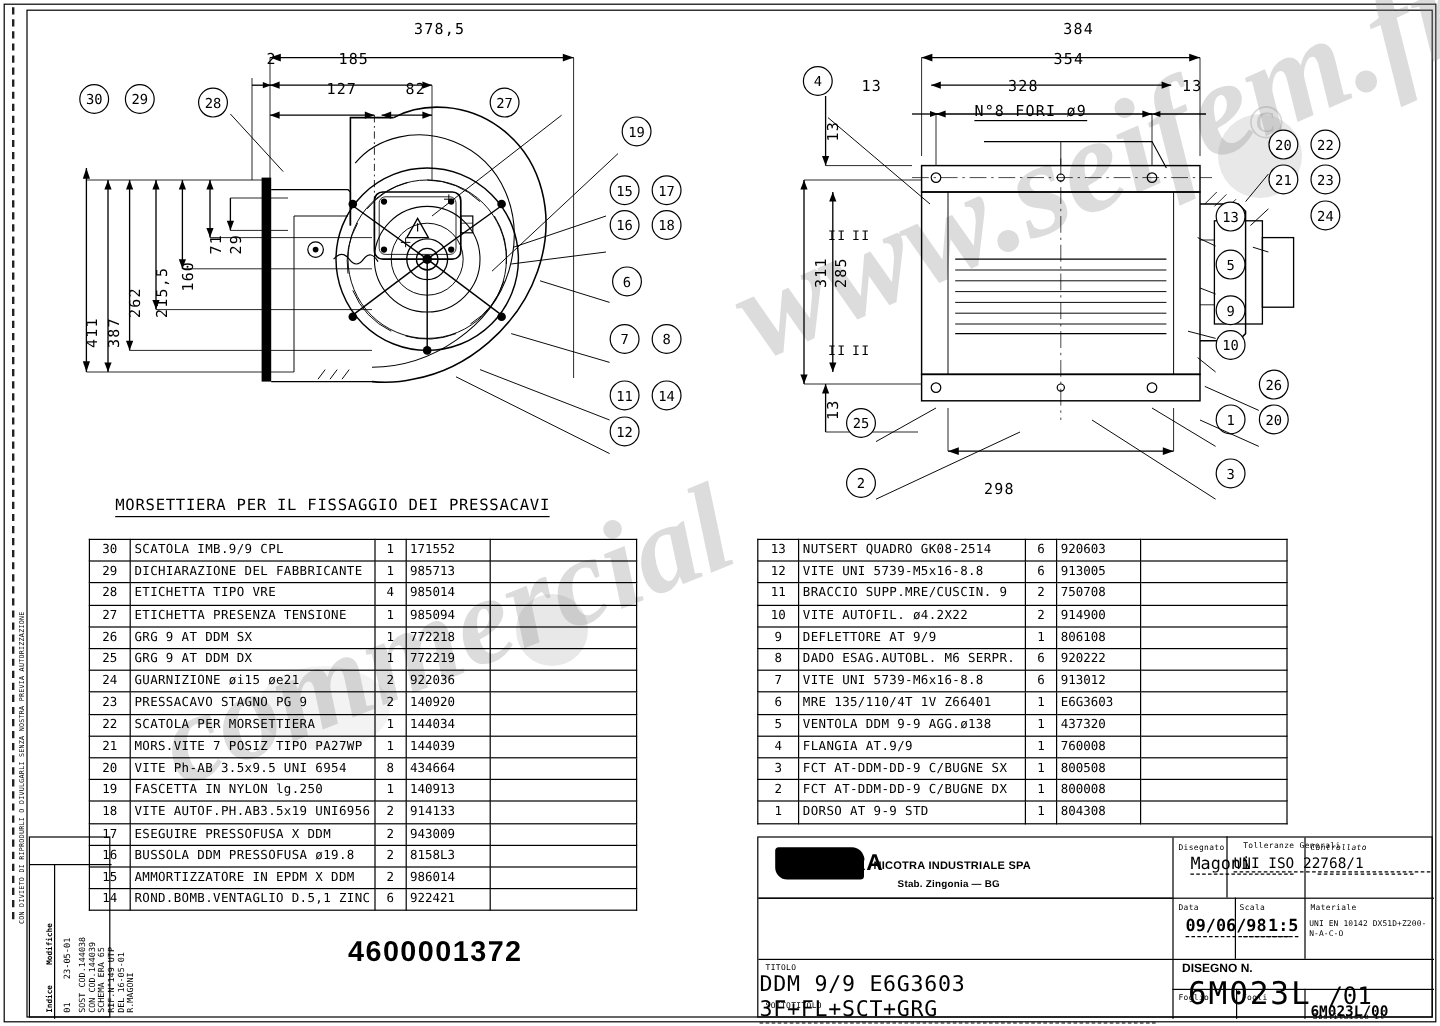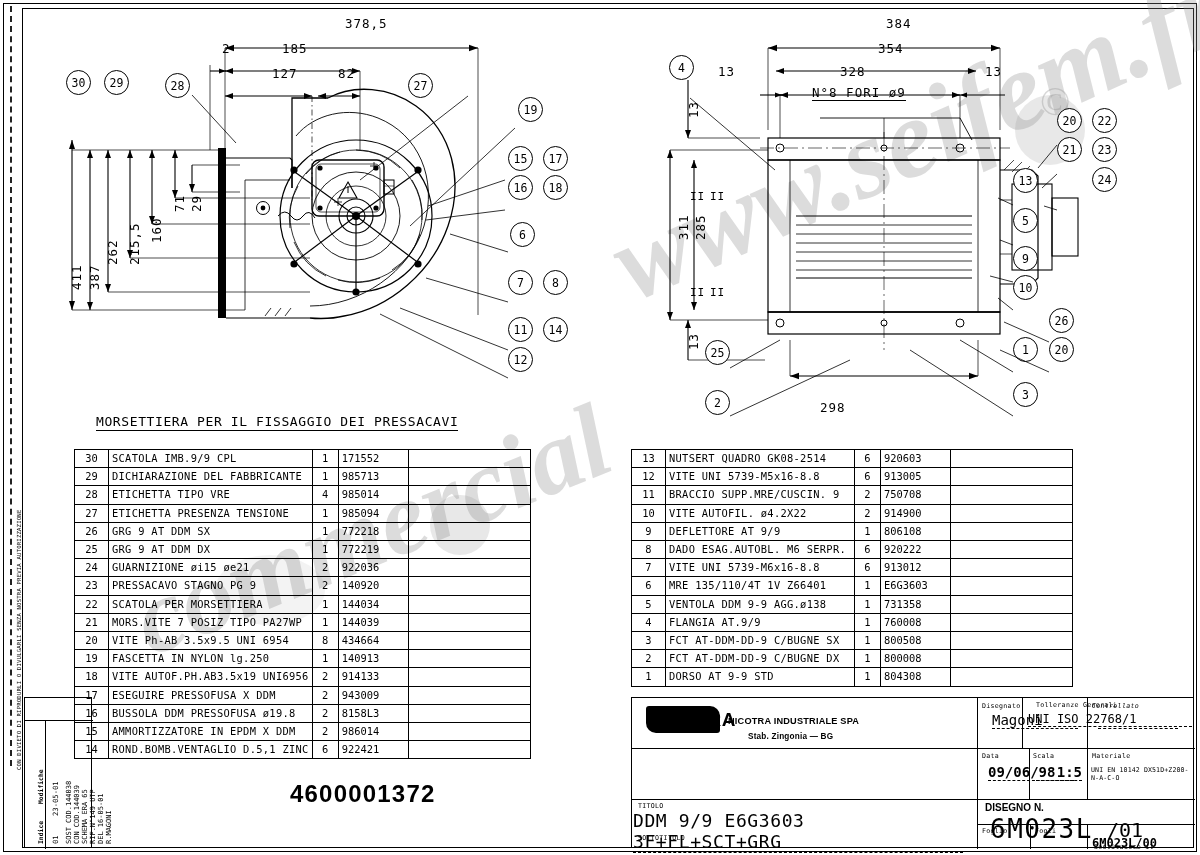--- a/index.html
+++ b/index.html
@@ -632,21 +632,21 @@
           <td class="c-pos">6</td>
           <td class="c-des">MRE 135/110/4T 1V Z66401</td>
           <td class="c-qty">1</td>
           <td class="c-cod">E6G3603</td>
           <td class="c-nota"></td>
         </tr>
         <tr>
           <td class="c-pos">5</td>
           <td class="c-des">VENTOLA DDM 9-9 AGG.ø138</td>
           <td class="c-qty">1</td>
-          <td class="c-cod">731358</td>
+          <td class="c-cod">437320</td>
           <td class="c-nota"></td>
         </tr>
         <tr>
           <td class="c-pos">4</td>
           <td class="c-des">FLANGIA AT.9/9</td>
           <td class="c-qty">1</td>
           <td class="c-cod">760008</td>
           <td class="c-nota"></td>
         </tr>
         <tr>

